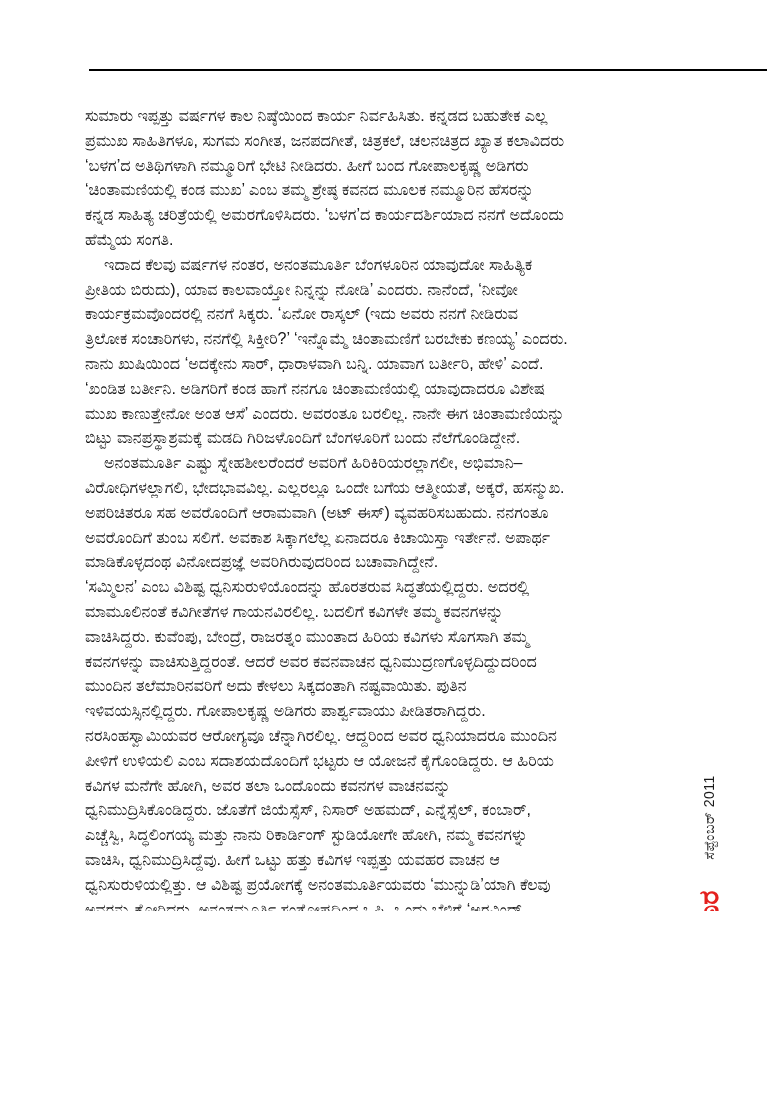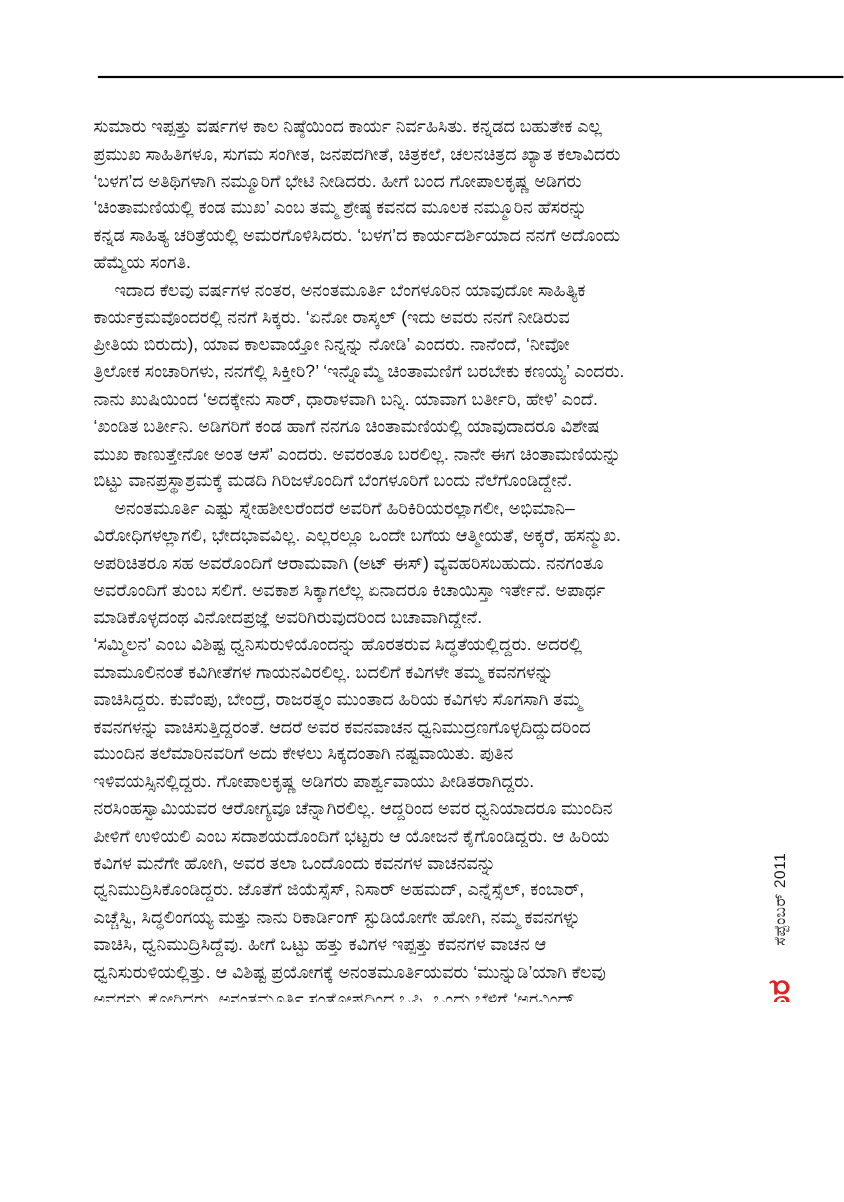--- a/index.html
+++ b/index.html
@@ -99,22 +99,22 @@
   <div class="top-rule"></div>
 
   <div class="article">
     <div class="line">ಸುಮಾರು ಇಪ್ಪತ್ತು ವರ್ಷಗಳ ಕಾಲ ನಿಷ್ಠೆಯಿಂದ ಕಾರ್ಯ ನಿರ್ವಹಿಸಿತು. ಕನ್ನಡದ ಬಹುತೇಕ ಎಲ್ಲ</div>
     <div class="line">ಪ್ರಮುಖ ಸಾಹಿತಿಗಳೂ, ಸುಗಮ ಸಂಗೀತ, ಜನಪದಗೀತೆ, ಚಿತ್ರಕಲೆ, ಚಲನಚಿತ್ರದ ಖ್ಯಾತ ಕಲಾವಿದರು</div>
     <div class="line">‘ಬಳಗ’ದ ಅತಿಥಿಗಳಾಗಿ ನಮ್ಮೂರಿಗೆ ಭೇಟಿ ನೀಡಿದರು. ಹೀಗೆ ಬಂದ ಗೋಪಾಲಕೃಷ್ಣ ಅಡಿಗರು</div>
     <div class="line">‘ಚಿಂತಾಮಣಿಯಲ್ಲಿ ಕಂಡ ಮುಖ’ ಎಂಬ ತಮ್ಮ ಶ್ರೇಷ್ಠ ಕವನದ ಮೂಲಕ ನಮ್ಮೂರಿನ ಹೆಸರನ್ನು</div>
     <div class="line">ಕನ್ನಡ ಸಾಹಿತ್ಯ ಚರಿತ್ರೆಯಲ್ಲಿ ಅಮರಗೊಳಿಸಿದರು. ‘ಬಳಗ’ದ ಕಾರ್ಯದರ್ಶಿಯಾದ ನನಗೆ ಅದೊಂದು</div>
     <div class="line">ಹೆಮ್ಮೆಯ ಸಂಗತಿ.</div>
     <div class="line indent">ಇದಾದ ಕೆಲವು ವರ್ಷಗಳ ನಂತರ, ಅನಂತಮೂರ್ತಿ ಬೆಂಗಳೂರಿನ ಯಾವುದೋ ಸಾಹಿತ್ಯಿಕ</div>
+    <div class="line">ಪ್ರೀತಿಯ ಬಿರುದು), ಯಾವ ಕಾಲವಾಯ್ತೋ ನಿನ್ನನ್ನು ನೋಡಿ’ ಎಂದರು. ನಾನೆಂದೆ, ‘ನೀವೋ</div>
     <div class="line">ಕಾರ್ಯಕ್ರಮವೊಂದರಲ್ಲಿ ನನಗೆ ಸಿಕ್ಕರು. ‘ಏನೋ ರಾಸ್ಕಲ್ (ಇದು ಅವರು ನನಗೆ ನೀಡಿರುವ</div>
-    <div class="line">ಪ್ರೀತಿಯ ಬಿರುದು), ಯಾವ ಕಾಲವಾಯ್ತೋ ನಿನ್ನನ್ನು ನೋಡಿ’ ಎಂದರು. ನಾನೆಂದೆ, ‘ನೀವೋ</div>
     <div class="line">ತ್ರಿಲೋಕ ಸಂಚಾರಿಗಳು, ನನಗೆಲ್ಲಿ ಸಿಕ್ತೀರಿ?’ ‘ಇನ್ನೊಮ್ಮೆ ಚಿಂತಾಮಣಿಗೆ ಬರಬೇಕು ಕಣಯ್ಯ’ ಎಂದರು.</div>
     <div class="line">ನಾನು ಖುಷಿಯಿಂದ ‘ಅದಕ್ಕೇನು ಸಾರ್, ಧಾರಾಳವಾಗಿ ಬನ್ನಿ. ಯಾವಾಗ ಬರ್ತೀರಿ, ಹೇಳಿ’ ಎಂದೆ.</div>
     <div class="line">‘ಖಂಡಿತ ಬರ್ತೀನಿ. ಅಡಿಗರಿಗೆ ಕಂಡ ಹಾಗೆ ನನಗೂ ಚಿಂತಾಮಣಿಯಲ್ಲಿ ಯಾವುದಾದರೂ ವಿಶೇಷ</div>
     <div class="line">ಮುಖ ಕಾಣುತ್ತೇನೋ ಅಂತ ಆಸೆ’ ಎಂದರು. ಅವರಂತೂ ಬರಲಿಲ್ಲ. ನಾನೇ ಈಗ ಚಿಂತಾಮಣಿಯನ್ನು</div>
     <div class="line">ಬಿಟ್ಟು ವಾನಪ್ರಸ್ಥಾಶ್ರಮಕ್ಕೆ ಮಡದಿ ಗಿರಿಜಳೊಂದಿಗೆ ಬೆಂಗಳೂರಿಗೆ ಬಂದು ನೆಲೆಗೊಂಡಿದ್ದೇನೆ.</div>
     <div class="line indent">ಅನಂತಮೂರ್ತಿ ಎಷ್ಟು ಸ್ನೇಹಶೀಲರೆಂದರೆ ಅವರಿಗೆ ಹಿರಿಕಿರಿಯರಲ್ಲಾಗಲೀ, ಅಭಿಮಾನಿ–</div>
     <div class="line">ವಿರೋಧಿಗಳಲ್ಲಾಗಲಿ, ಭೇದಭಾವವಿಲ್ಲ. ಎಲ್ಲರಲ್ಲೂ ಒಂದೇ ಬಗೆಯ ಆತ್ಮೀಯತೆ, ಅಕ್ಕರೆ, ಹಸನ್ಮುಖ.</div>
     <div class="line">ಅಪರಿಚಿತರೂ ಸಹ ಅವರೊಂದಿಗೆ ಆರಾಮವಾಗಿ (ಅಟ್ ಈಸ್) ವ್ಯವಹರಿಸಬಹುದು. ನನಗಂತೂ</div>
     <div class="line">ಅವರೊಂದಿಗೆ ತುಂಬ ಸಲಿಗೆ. ಅವಕಾಶ ಸಿಕ್ಕಾಗಲೆಲ್ಲ ಏನಾದರೂ ಕಿಚಾಯಿಸ್ತಾ ಇರ್ತೇನೆ. ಅಪಾರ್ಥ</div>
     <div class="line">ಮಾಡಿಕೊಳ್ಳದಂಥ ವಿನೋದಪ್ರಜ್ಞೆ ಅವರಿಗಿರುವುದರಿಂದ ಬಚಾವಾಗಿದ್ದೇನೆ.</div>
@@ -122,21 +122,21 @@
     <div class="line">ಮಾಮೂಲಿನಂತೆ ಕವಿಗೀತೆಗಳ ಗಾಯನವಿರಲಿಲ್ಲ. ಬದಲಿಗೆ ಕವಿಗಳೇ ತಮ್ಮ ಕವನಗಳನ್ನು</div>
     <div class="line">ವಾಚಿಸಿದ್ದರು. ಕುವೆಂಪು, ಬೇಂದ್ರೆ, ರಾಜರತ್ನಂ ಮುಂತಾದ ಹಿರಿಯ ಕವಿಗಳು ಸೊಗಸಾಗಿ ತಮ್ಮ</div>
     <div class="line">ಕವನಗಳನ್ನು ವಾಚಿಸುತ್ತಿದ್ದರಂತೆ. ಆದರೆ ಅವರ ಕವನವಾಚನ ಧ್ವನಿಮುದ್ರಣಗೊಳ್ಳದಿದ್ದುದರಿಂದ</div>
     <div class="line">ಮುಂದಿನ ತಲೆಮಾರಿನವರಿಗೆ ಅದು ಕೇಳಲು ಸಿಕ್ಕದಂತಾಗಿ ನಷ್ಟವಾಯಿತು. ಪುತಿನ</div>
     <div class="line">ಇಳಿವಯಸ್ಸಿನಲ್ಲಿದ್ದರು. ಗೋಪಾಲಕೃಷ್ಣ ಅಡಿಗರು ಪಾರ್ಶ್ವವಾಯು ಪೀಡಿತರಾಗಿದ್ದರು.</div>
     <div class="line">ನರಸಿಂಹಸ್ವಾಮಿಯವರ ಆರೋಗ್ಯವೂ ಚೆನ್ನಾಗಿರಲಿಲ್ಲ. ಆದ್ದರಿಂದ ಅವರ ಧ್ವನಿಯಾದರೂ ಮುಂದಿನ</div>
     <div class="line">ಪೀಳಿಗೆ ಉಳಿಯಲಿ ಎಂಬ ಸದಾಶಯದೊಂದಿಗೆ ಭಟ್ಟರು ಆ ಯೋಜನೆ ಕೈಗೊಂಡಿದ್ದರು. ಆ ಹಿರಿಯ</div>
     <div class="line">ಕವಿಗಳ ಮನೆಗೇ ಹೋಗಿ, ಅವರ ತಲಾ ಒಂದೊಂದು ಕವನಗಳ ವಾಚನವನ್ನು</div>
     <div class="line">ಧ್ವನಿಮುದ್ರಿಸಿಕೊಂಡಿದ್ದರು. ಜೊತೆಗೆ ಜಿಯೆಸ್ಸೆಸ್, ನಿಸಾರ್ ಅಹಮದ್, ಎನ್ನೆಸ್ಸೆಲ್, ಕಂಬಾರ್,</div>
     <div class="line">ಎಚ್ಚೆಸ್ವಿ, ಸಿದ್ಧಲಿಂಗಯ್ಯ ಮತ್ತು ನಾನು ರಿಕಾರ್ಡಿಂಗ್ ಸ್ಟುಡಿಯೋಗೇ ಹೋಗಿ, ನಮ್ಮ ಕವನಗಳ್ನು</div>
-    <div class="line">ವಾಚಿಸಿ, ಧ್ವನಿಮುದ್ರಿಸಿದ್ದೆವು. ಹೀಗೆ ಒಟ್ಟು ಹತ್ತು ಕವಿಗಳ ಇಪ್ಪತ್ತು ಕವನಗಳ ವಾಚನ ಆ</div>
+    <div class="line">ವಾಚಿಸಿ, ಧ್ವನಿಮುದ್ರಿಸಿದ್ದೆವು. ಹೀಗೆ ಒಟ್ಟು ಹತ್ತು ಕವಿಗಳ ಇಪ್ಪತ್ತು ಯವಹರ ವಾಚನ ಆ</div>
     <div class="line">ಧ್ವನಿಸುರುಳಿಯಲ್ಲಿತ್ತು. ಆ ವಿಶಿಷ್ಟ ಪ್ರಯೋಗಕ್ಕೆ ಅನಂತಮೂರ್ತಿಯವರು ‘ಮುನ್ನುಡಿ’ಯಾಗಿ ಕೆಲವು</div>
     <div class="line">ಅವರನ್ನು ಕೋರಿದರು. ಅನಂತಮೂರ್ತಿ ಸಂತೋಷದಿಂದ ಒಪ್ಪಿ, ಒಂದು ಬೆಳಿಗ್ಗೆ ‘ಅರವಿಂದ್</div>
     <div class="line">ಮುಗಿದ ಮೇಲೆ ನಾವೆಲ್ಲರೂ ಕಾಫಿಗೆಂದು ಸ್ಟುಡಿಯೋ ಕೆಳಗಿದ್ದ ಕ್ಯಾಂಟೀನಿಗೆ ಬಂದು ಕೂತೆವು.</div>
   </div>
 
   <div class="issue-date-wrap">
     <span class="vtext">ಸೆಪ್ಟೆಂಬರ್  2011</span>
   </div>
 
   <div class="magazine-logo-wrap">

